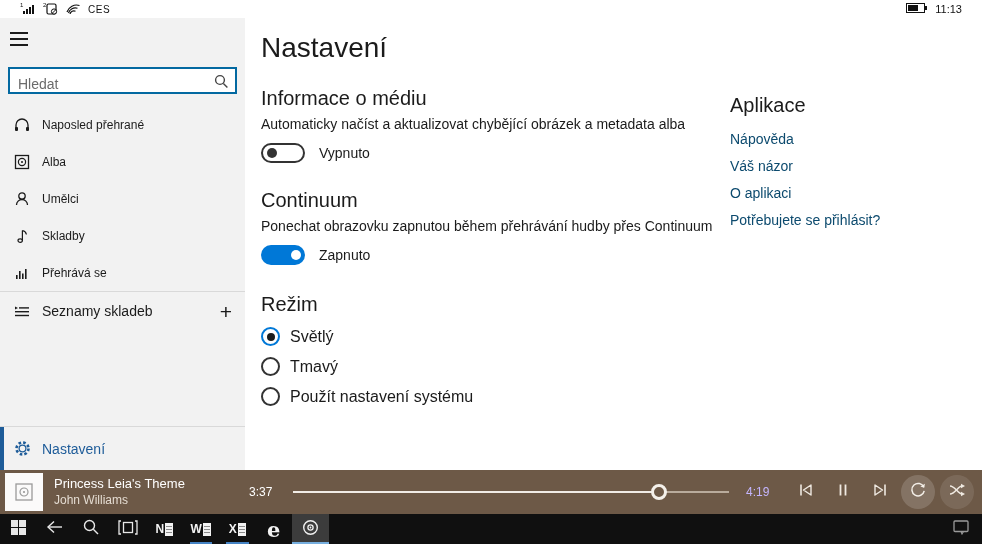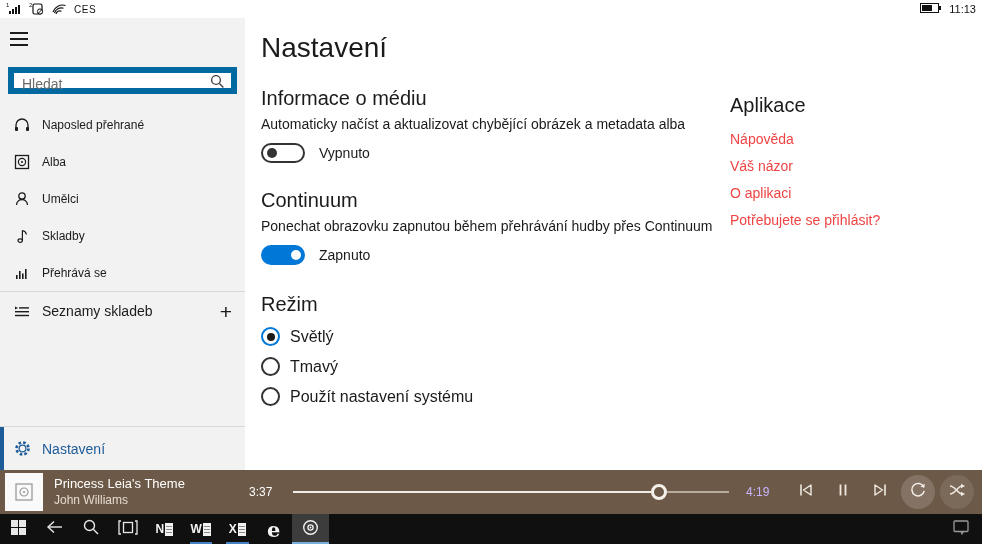--- a/index.html
+++ b/index.html
@@ -1,33 +1,33 @@
 <!DOCTYPE html>
 <html><head>
 <meta charset="utf-8">
 <style>
   * { margin:0; padding:0; box-sizing:border-box; }
   html,body { width:982px; height:552px; overflow:hidden; }
   body { font-family:"Liberation Sans","DejaVu Sans",sans-serif; background:#fff; color:#1b1b1b; position:relative; }
 
   
-  .statusbar { height:18px; background:#fff; display:flex; align-items:center; font-size:11px; color:#111; padding:0 6px; }
+  .statusbar { height:18px; background:#fff; display:flex; align-items:center; font-size:11px; color:#111; padding:0 20px; }
   .statusbar .left { display:flex; align-items:center; gap:7px; }
   .statusbar .right { margin-left:auto; display:flex; align-items:flex-start; gap:8px; }
   .carrier { font-size:10px; letter-spacing:.5px; }
   .clock { font-size:11px; }
 
   
   .content { position:relative; height:452px; display:flex; background:#fff; }
 
   
   .sidebar { width:245px; background:#f2f2f2; display:flex; flex-direction:column; flex-shrink:0; }
   .hamburger { margin:9px 0 0 10px; width:28px; height:24px; display:flex; flex-direction:column; justify-content:center; gap:4px; cursor:pointer; }
   .hamburger span { display:block; width:18px; height:2px; background:#1b1b1b; }
-  .searchbox { margin:16px 8px 0 8px; height:27px; background:#fff; border:6px solid #0369a1; display:flex; align-items:center; padding:6px 6px 0 8px; }
+  .searchbox { margin:16px 8px 0 8px; height:27px; background:#fff; border:2px solid #0369a1; display:flex; align-items:center; padding:6px 6px 0 8px; }
   .searchbox .ph { flex:1; font-size:14px; color:#6b6b6b; }
   .nav { margin-top:12px; }
   .nav-item { height:37px; display:flex; align-items:center; padding-left:12px; font-size:12px; color:#1b1b1b; cursor:pointer; }
   .nav-item .ico { width:20px; display:flex; justify-content:center; margin-right:10px; color:#1b1b1b; }
   .divider { height:1px; background:#d9d9d9; margin:0; }
   .playlists { height:38px; display:flex; align-items:center; padding-left:12px; font-size:14px; }
   .playlists .ico { width:20px; display:flex; justify-content:center; margin-right:10px; }
   .plus { margin-left:auto; margin-right:13px; font-size:21px; font-weight:300; color:#1b1b1b; line-height:1; cursor:pointer; }
   .side-spacer { flex:1; }
   .settings-row { height:43px; display:flex; align-items:center; padding-left:12px; position:relative; color:#1e5c99; font-size:14px; cursor:pointer; }
@@ -48,21 +48,21 @@
   .toggle.on .knob { position:absolute; right:4px; top:5px; width:10px; height:10px; border-radius:50%; background:#fff; }
   .sec-continuum { margin-top:26px; }
   .sec-mode { margin-top:28px; }
   .radio-row { margin-top:11px; display:flex; align-items:center; gap:10px; font-size:16px; cursor:pointer; }
   .radio { width:19px; height:19px; border-radius:50%; border:2px solid #333; background:#fff; position:relative; flex-shrink:0; }
   .radio.sel { border-color:#0078d7; }
   .radio.sel::after { content:""; position:absolute; left:3.5px; top:3.5px; width:8px; height:8px; border-radius:50%; background:#1b1b1b; }
 
   .app-links { position:absolute; left:485px; top:76px; }
   .app-links .section-h { margin-bottom:14px; }
-  .app-link { display:block; font-size:14px; color:#ef4444; margin-bottom:11px; cursor:pointer; text-decoration:none; }
+  .app-link { display:block; font-size:14px; color:#0c4a6e; margin-bottom:11px; cursor:pointer; text-decoration:none; }
 
   
   .player { height:44px; background:#6d5947; display:flex; align-items:center; color:#f3efe9; }
   .album { width:38px; height:38px; margin-left:5px; background:#fbfafa; display:flex; align-items:center; justify-content:center; flex-shrink:0; }
   .track-info { margin-left:11px; width:195px; line-height:1.25; }
   .track-title { font-size:13px; color:#fff; }
   .track-artist { font-size:12px; color:#e4dcd2; }
   .t-elapsed { width:34px; text-align:left; font-size:12px; color:#ffffff; }
   .slider { flex:1; margin:0 17px 0 10px; position:relative; height:18px; cursor:pointer; }
   .slider .track { position:absolute; left:0; right:0; top:8px; height:2px; background:#b9ab9c; }

